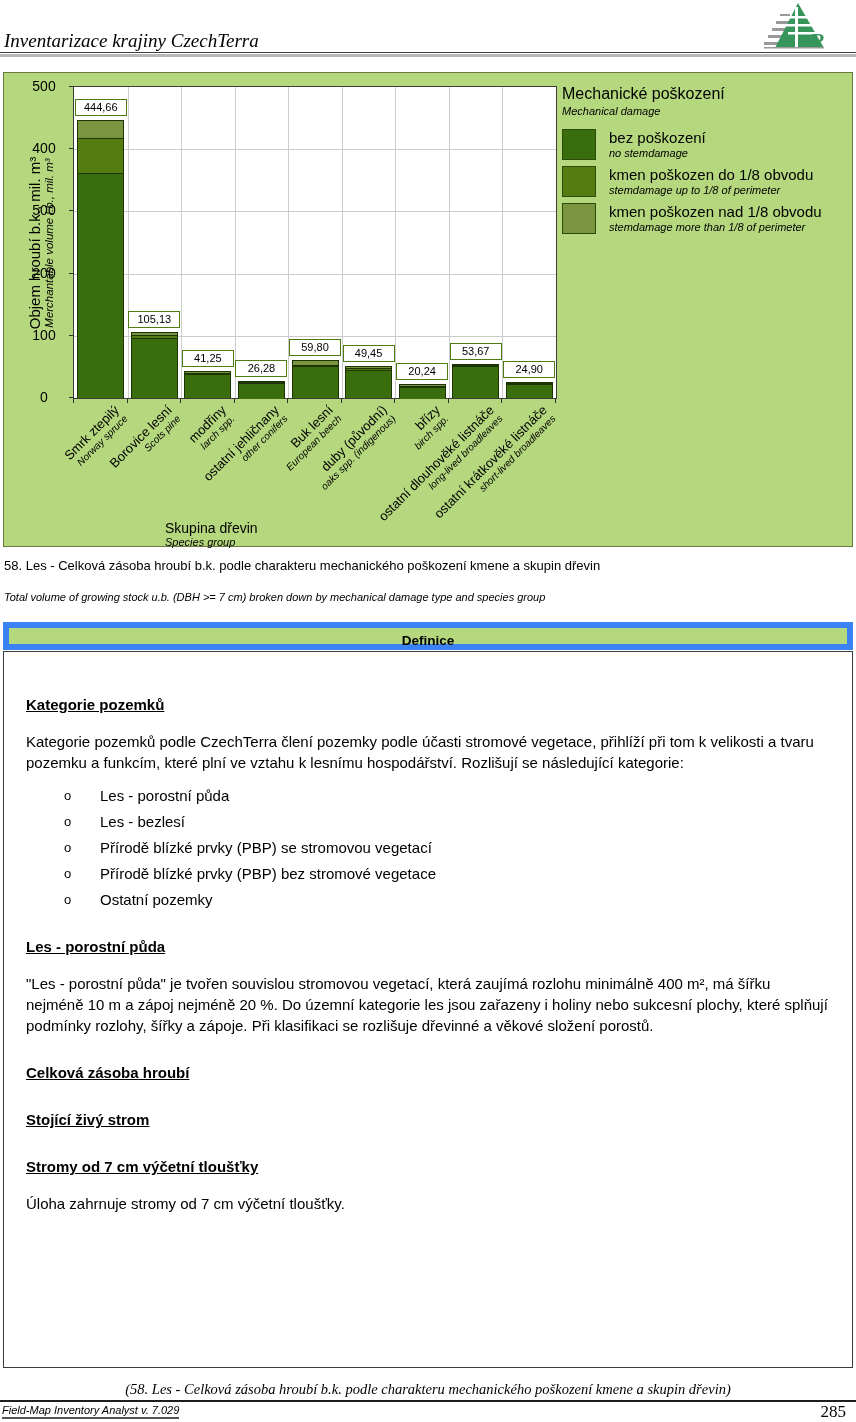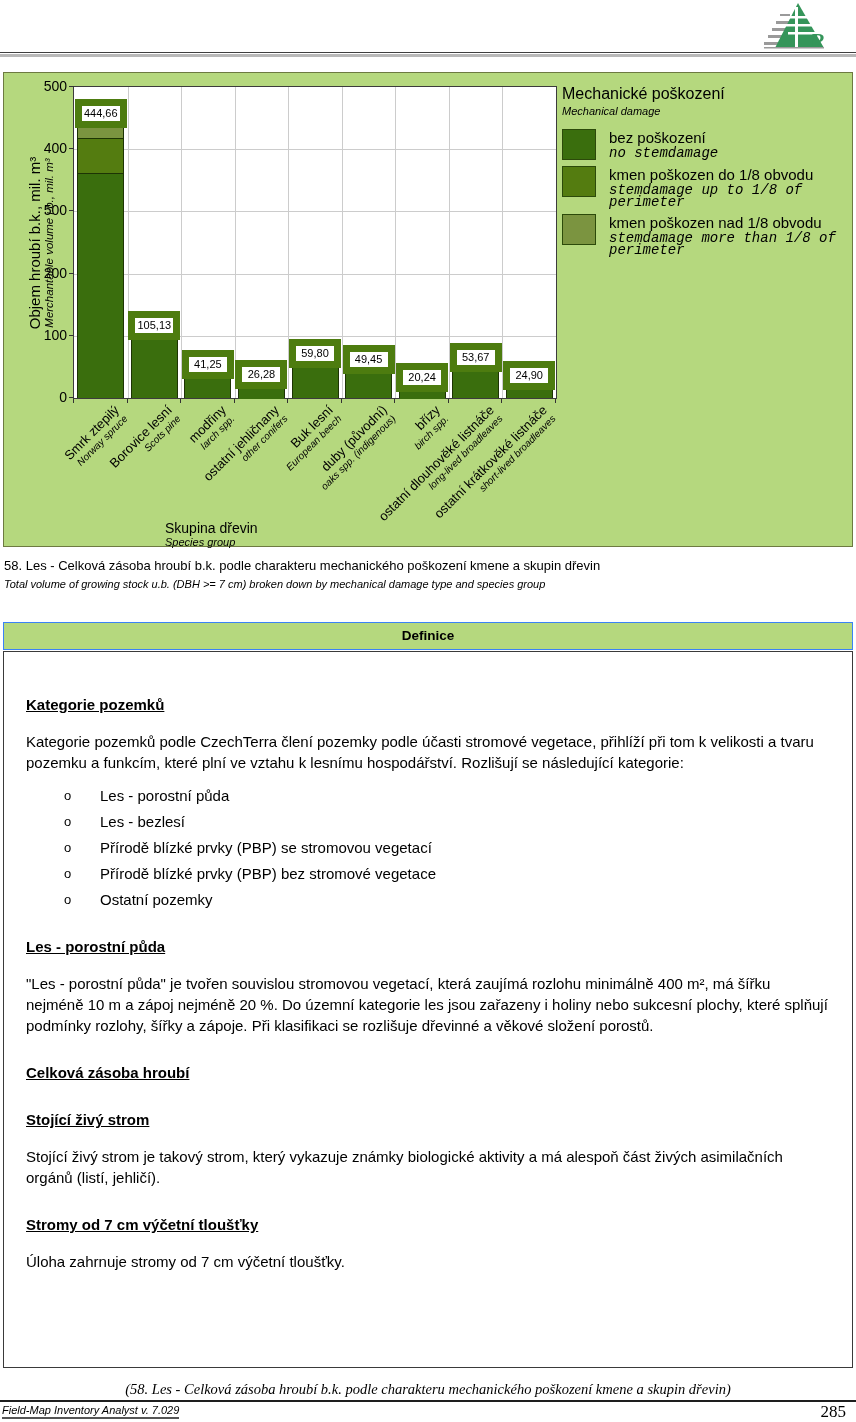--- a/index.html
+++ b/index.html
@@ -30,23 +30,23 @@
   .gridline-h { position: absolute; left: 0; right: 0; height: 1px; background: #cccccc; }
   .gridline-v { position: absolute; top: 0; bottom: 0; width: 1px; background: #cccccc; }
   .bar {
     position: absolute; bottom: 0; display: flex; flex-direction: column;
     border: 1px solid #1d3404; border-bottom: none;
   }
   .bar-seg { width: 100%; border-top: 1px solid #1d3404; }
   .bar-seg:first-child { border-top: none; }
   .value-label {
     position: absolute; width: 52px; text-align: center;
-    background: #fff; border: 7px solid #4d7c0f; font-size: 11px; padding: 1px 0 2px;
-  }
-  .ytick-label { position: absolute; width: 46px; text-align: right; font-size: 14px; }
+    background: #fff; border: 1px solid #4d7c0f; font-size: 11px; padding: 1px 0 2px;
+  }
+  .ytick-label { position: absolute; width: 46px; text-align: center; font-size: 14px; }
   .ytick-mark { position: absolute; width: 5px; height: 1px; background: #333; }
   .xtick-mark { position: absolute; width: 1px; height: 4px; background: #333; }
   .xcat {
     position: absolute; width: 210px; text-align: right;
     transform: rotate(-45deg); transform-origin: 100% 0;
   }
   .xcat-cs { font-size: 13px; line-height: 14px; white-space: nowrap; }
   .xcat-en { font-size: 10px; font-style: italic; line-height: 11px; white-space: nowrap; }
   .y-axis-title {
     position: absolute; left: 36px; top: 170px; text-align: center; white-space: nowrap;
@@ -56,31 +56,31 @@
   .y-axis-title .sub  { font-size: 11.5px; font-style: italic; }
   .x-axis-title { position: absolute; left: 161px; top: 447px; width: 300px; text-align: left; }
   .x-axis-title .main { font-size: 14px; }
   .x-axis-title .sub  { font-size: 11px; font-style: italic; }
   .legend { position: absolute; left: 558px; top: 12px; width: 288px; }
   .legend-title { font-size: 16px; }
   .legend-sub { font-size: 11px; font-style: italic; margin: 2px 0 12px; }
   .legend-entry { display: flex; align-items: flex-start; margin-bottom: 6px; }
   .legend-swatch { width: 34px; height: 31px; border: 1px solid #2c4a0a; margin-right: 13px; flex: none; }
   .legend-cs { font-size: 15px; line-height: 18px; }
-  .legend-en { font-size: 14px; font-style: italic; line-height: 12px; font-family: Liberation Mono, monospace; }
+  .legend-en { font-size: 11px; font-style: italic; line-height: 12px; }
 
   
   .fig-caption { position: absolute; left: 4px; top: 558px; width: 848px; }
   .fig-caption .cs { font-size: 13px; }
-  .fig-caption .en { font-size: 11px; font-style: italic; margin-top: 5px; }
+  .fig-caption .en { font-size: 11px; font-style: italic; margin-top: 18px; }
 
   
   .def-header {
     position: absolute; left: 3px; top: 622px; width: 850px; height: 28px;
-    background: #b5d87e; border: 1px solid #3b82f6;
+    background: #b5d87e; border: 6px solid #3b82f6;
     text-align: center; font-weight: bold; font-size: 13.5px; line-height: 26px;
   }
   .def-box {
     position: absolute; left: 3px; top: 651px; width: 850px; height: 717px;
     border: 1px solid #3a3a3a; padding: 42px 22px 0 22px; overflow: hidden;
     font-size: 15px; line-height: 21px;
   }
   .def-heading { font-weight: bold; text-decoration: underline; font-size: 15px; margin: 26px 0 0; }
   .def-heading:first-child { margin-top: 0; }
   .def-para { margin-top: 16px; }
@@ -100,20 +100,21 @@
     border-bottom: 2px solid #555; padding-bottom: 1px;
   }
   .footer-page {
     position: absolute; right: 10px; top: 1402px; font-family: "Liberation Serif", serif; font-size: 17px;
   }
 </style>
 </head>
 <body>
 
 <div class="header">
+  <div class="header-title">Inventarizace krajiny CzechTerra</div>
   <div class="logo">
     <svg width="72" height="52" viewBox="0 0 72 52">
       <g fill="#9a9a9a">
         <rect x="2" y="40" width="26" height="3"></rect>
         <rect x="6" y="33" width="22" height="3"></rect>
         <rect x="10" y="26" width="18" height="3"></rect>
         <rect x="14" y="19" width="14" height="3"></rect>
         <rect x="18" y="12" width="10" height="3"></rect>
       </g>
       <polygon points="36,1 62,46 13,46" fill="#35955a"></polygon>
@@ -324,21 +325,20 @@
       </div>
       <div class="bullet-row">
         <div class="bullet-marker">o</div>
         <div class="bullet-text">Ostatní pozemky</div>
       </div>
     </div>
     <div class="def-heading">Les - porostní půda</div>
     <div class="def-para">"Les - porostní půda" je tvořen souvislou stromovou vegetací, která zaujímá rozlohu minimálně 400 m², má šířku nejméně 10 m a zápoj nejméně 20 %. Do územní kategorie les jsou zařazeny i holiny nebo sukcesní plochy, které splňují podmínky rozlohy, šířky a zápoje. Při klasifikaci se rozlišuje dřevinné a věkové složení porostů.</div>
     <div class="def-heading">Celková zásoba hroubí</div>
     <div class="def-heading">Stojící živý strom</div>
-    <div class="def-para">Stojící živý strom je takový strom, který vykazuje známky biologické aktivity a má alespoň část živých asimilačních orgánů (listí, jehličí).</div>
     <div class="def-heading">Stromy od 7 cm výčetní tloušťky</div>
     <div class="def-para">Úloha zahrnuje stromy od 7 cm výčetní tloušťky.</div>
   </div>
 
 <div class="footer-caption">(58. Les - Celková zásoba hroubí b.k. podle charakteru mechanického poškození kmene a skupin dřevin)</div>
 <div class="footer-rule"></div>
 <div class="footer-app">Field-Map Inventory Analyst v. 7.029</div>
 <div class="footer-page">285</div>
 
 </body></html>

